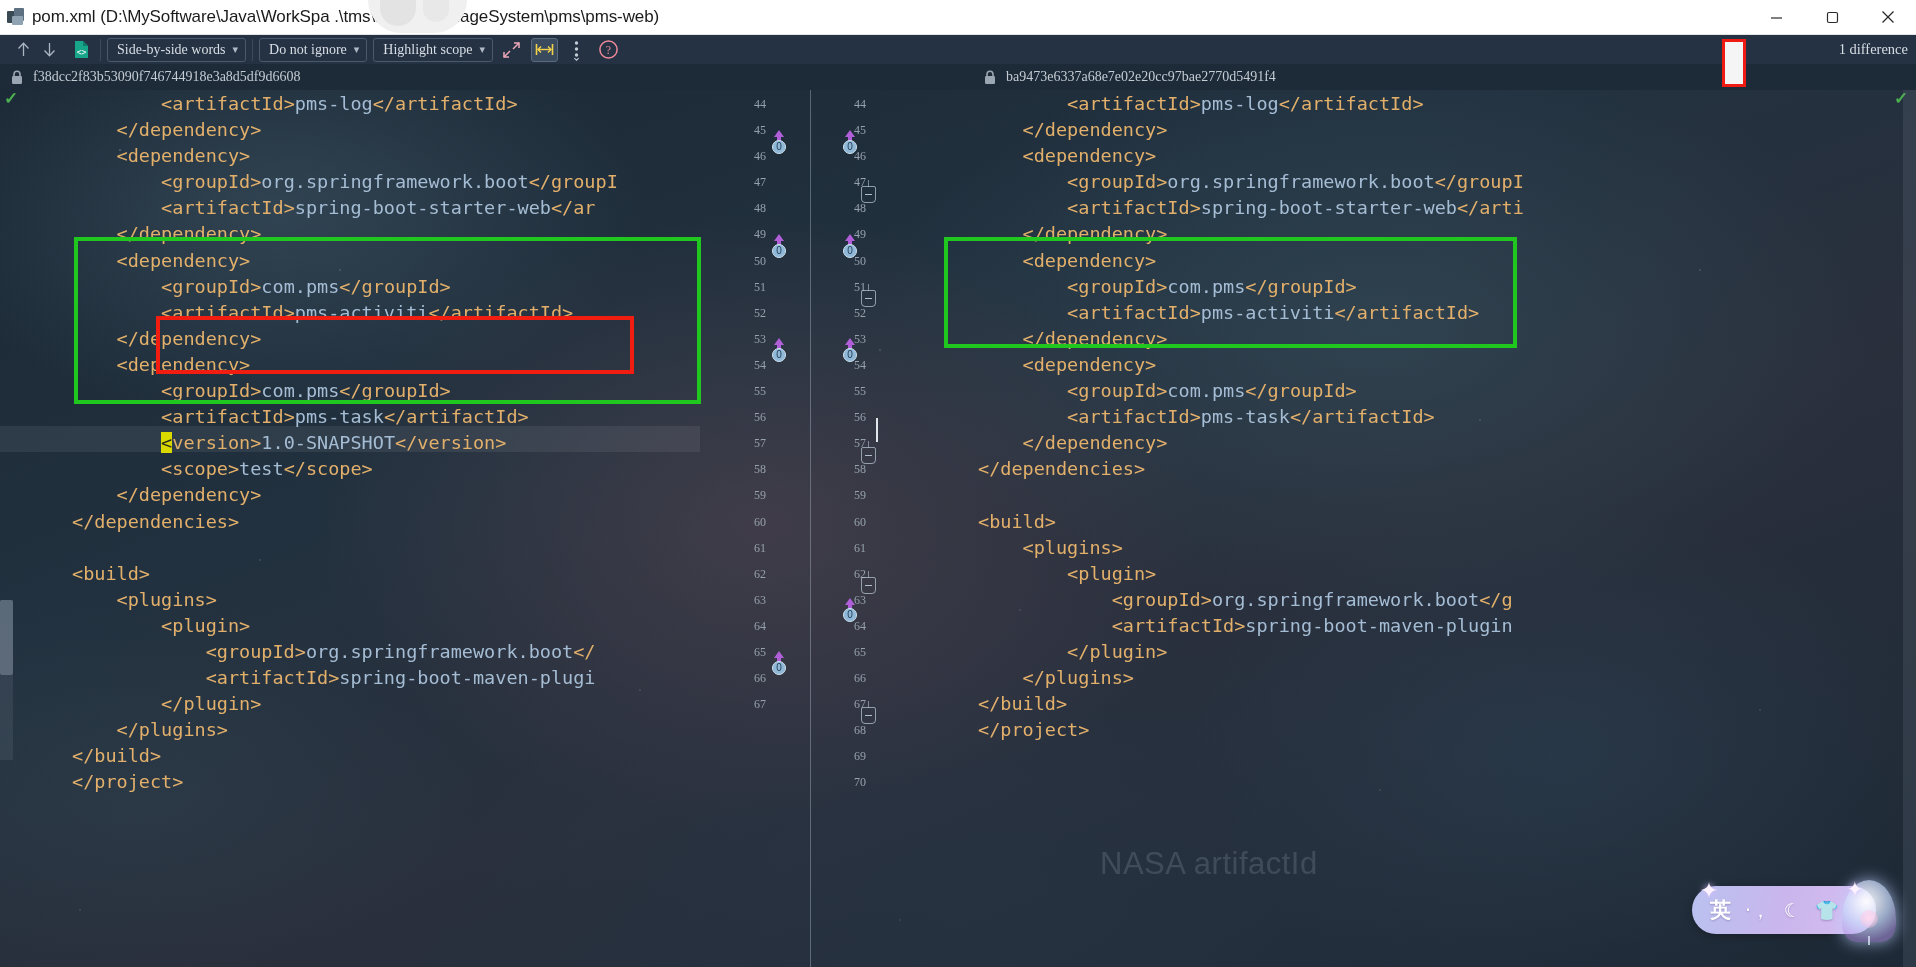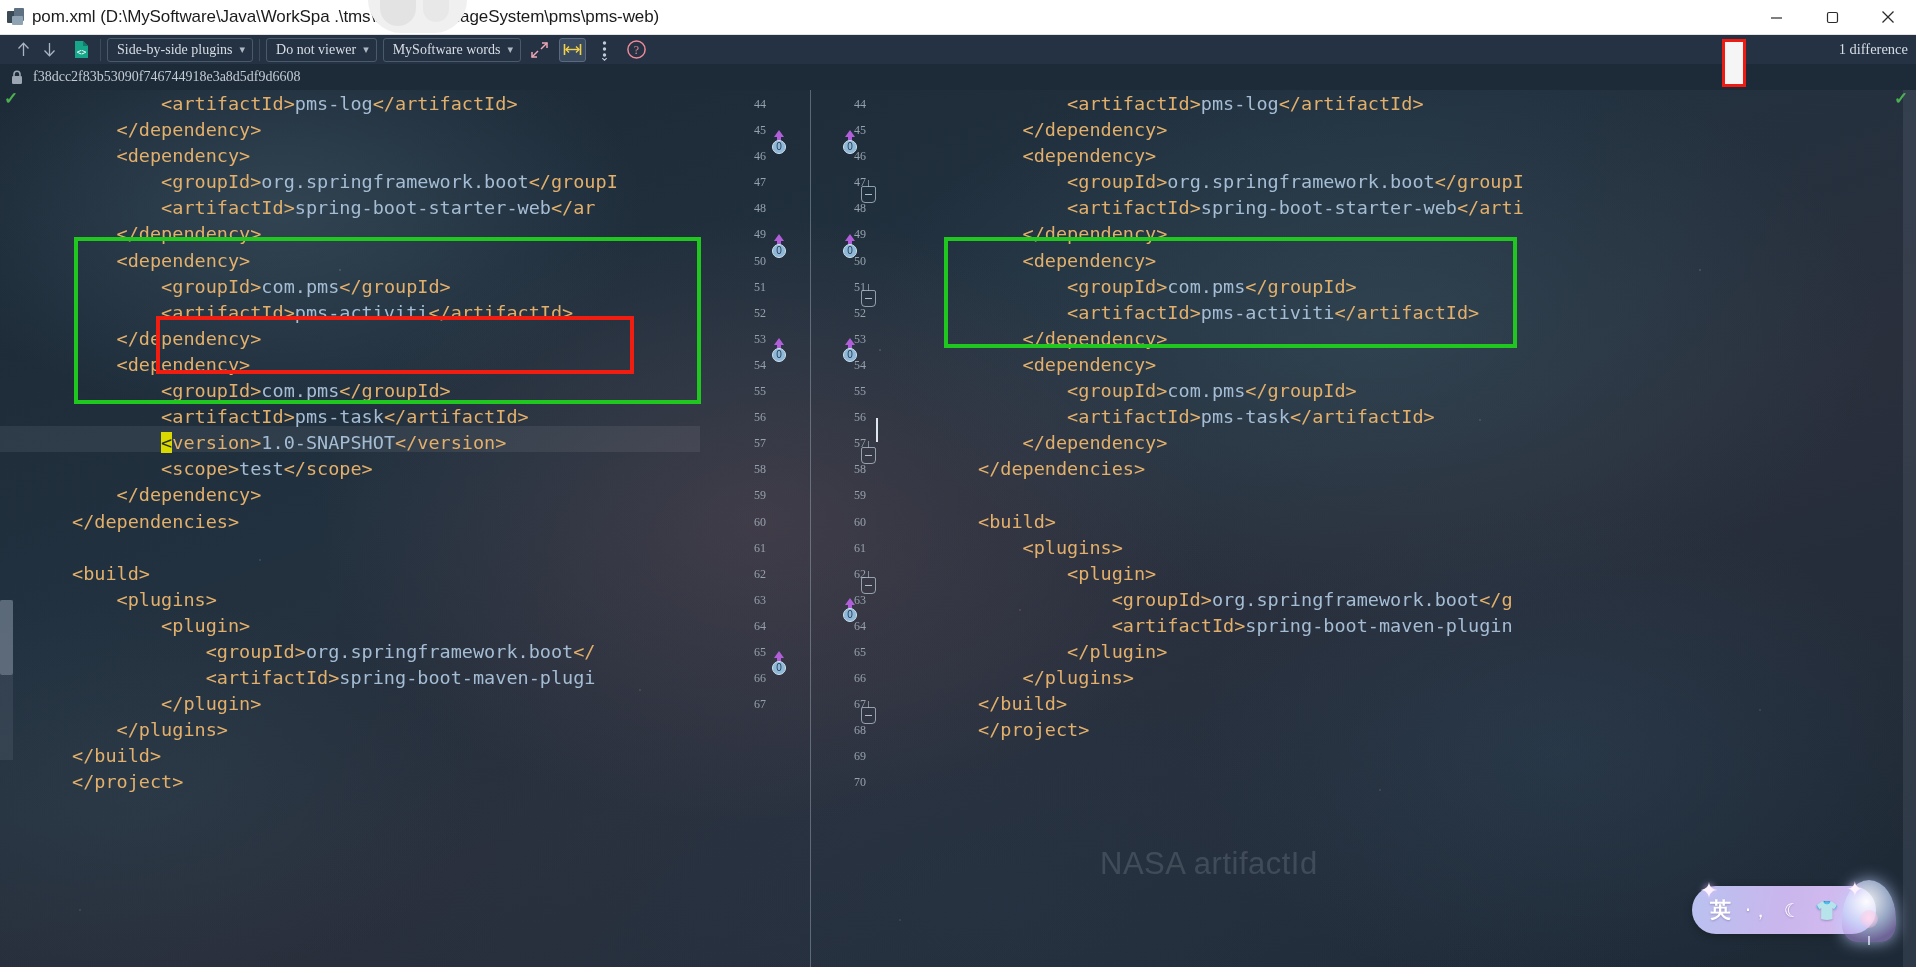--- a/index.html
+++ b/index.html
@@ -342,31 +342,31 @@
   <div class="tb-gap"></div>
   <div class="tb-icon">
     <svg width="17" height="19" viewBox="0 0 17 19">
       <path d="M2 1 h8 l5 5 v12 h-13 z" fill="#18a68a"></path>
       <path d="M10 1 v5 h5 z" fill="#0d7d68"></path>
       <text x="8.5" y="14.5" font-size="8" fill="#ffffff" text-anchor="middle" font-family="DejaVu Sans Mono, monospace">&lt;&gt;</text>
     </svg>
   </div>
   <div class="tb-sep"></div>
   <div class="tb-dropdown">
-    <span>Side-by-side plugins</span>
+    <span>Side-by-side words</span>
     <span class="caret">▾</span>
   </div>
   <div class="tb-sep"></div>
   <div class="tb-dropdown">
-    <span>Do not viewer</span>
+    <span>Do not ignore</span>
     <span class="caret">▾</span>
   </div>
   <div class="tb-gap"></div>
   <div class="tb-dropdown">
-    <span>MySoftware words</span>
+    <span>Highlight scope</span>
     <span class="caret">▾</span>
   </div>
   <div class="tb-gap"></div>
   <div class="tb-icon">
     <svg width="19" height="18" viewBox="0 0 19 18">
       <polyline points="2,16 8,10" stroke="#f0a8b8" stroke-width="1.5" fill="none"></polyline>
       <polyline points="2,11 2,16 7,16" stroke="#f0a8b8" stroke-width="1.5" fill="none"></polyline>
       <polyline points="17,2 11,8" stroke="#f0a8b8" stroke-width="1.5" fill="none"></polyline>
       <polyline points="17,7 17,2 12,2" stroke="#f0a8b8" stroke-width="1.5" fill="none"></polyline>
     </svg>
@@ -403,20 +403,29 @@
 
 <div id="hashrow">
   <div class="hashcell" id="hash-left">
     <span class="lock-icon">
       <svg width="14" height="15" viewBox="0 0 14 15">
         <path d="M4 6 V4.2 a3 3 0 0 1 6 0 V6" fill="none" stroke="#9aa6b1" stroke-width="1.6"></path>
         <rect x="2" y="6" width="10" height="8" rx="1.2" fill="#9aa6b1"></rect>
       </svg>
     </span>
     <span class="hashtext">f38dcc2f83b53090f746744918e3a8d5df9d6608</span>
+  </div>
+  <div class="hashcell" id="hash-right">
+    <span class="lock-icon">
+      <svg width="14" height="15" viewBox="0 0 14 15">
+        <path d="M4 6 V4.2 a3 3 0 0 1 6 0 V6" fill="none" stroke="#9aa6b1" stroke-width="1.6"></path>
+        <rect x="2" y="6" width="10" height="8" rx="1.2" fill="#9aa6b1"></rect>
+      </svg>
+    </span>
+    <span class="hashtext">ba9473e6337a68e7e02e20cc97bae2770d5491f4</span>
   </div>
 </div>
 
 <div id="editor">
   <div id="stars"></div>
   <div id="watermark">NASA artifactId</div>
 
   <div id="check-left" class="check">✓</div>
   <div id="check-right" class="check">✓</div>
 

